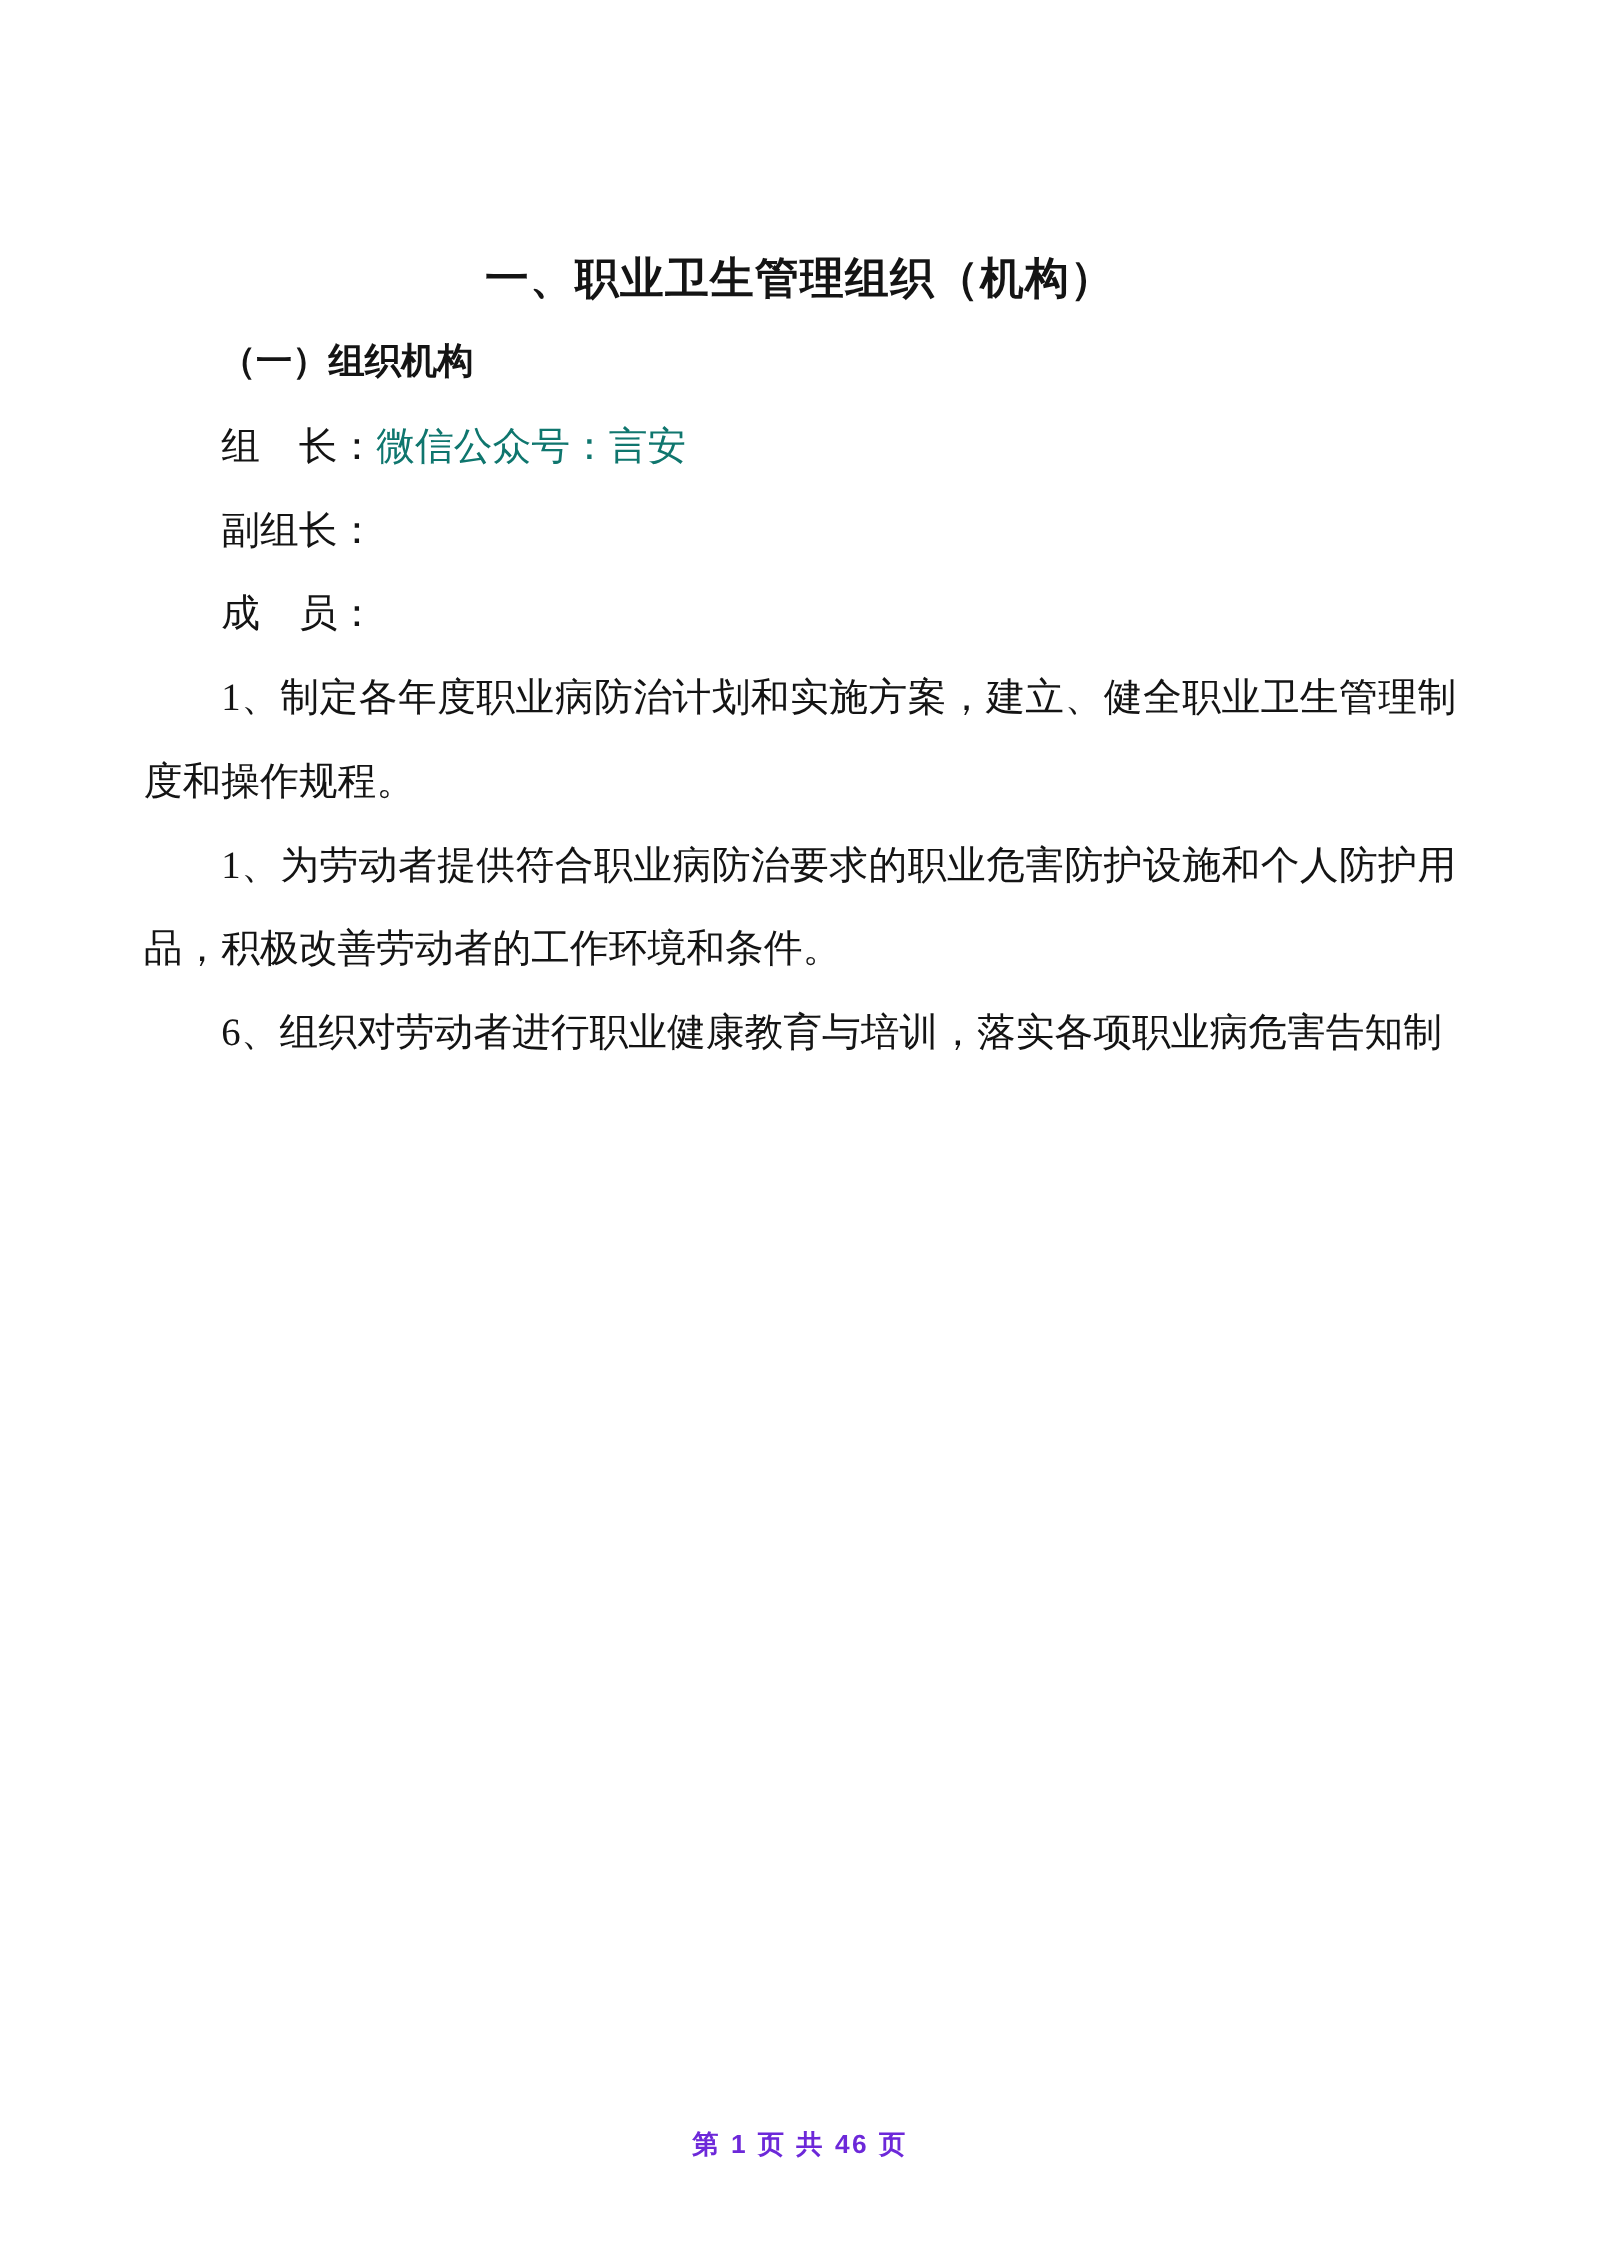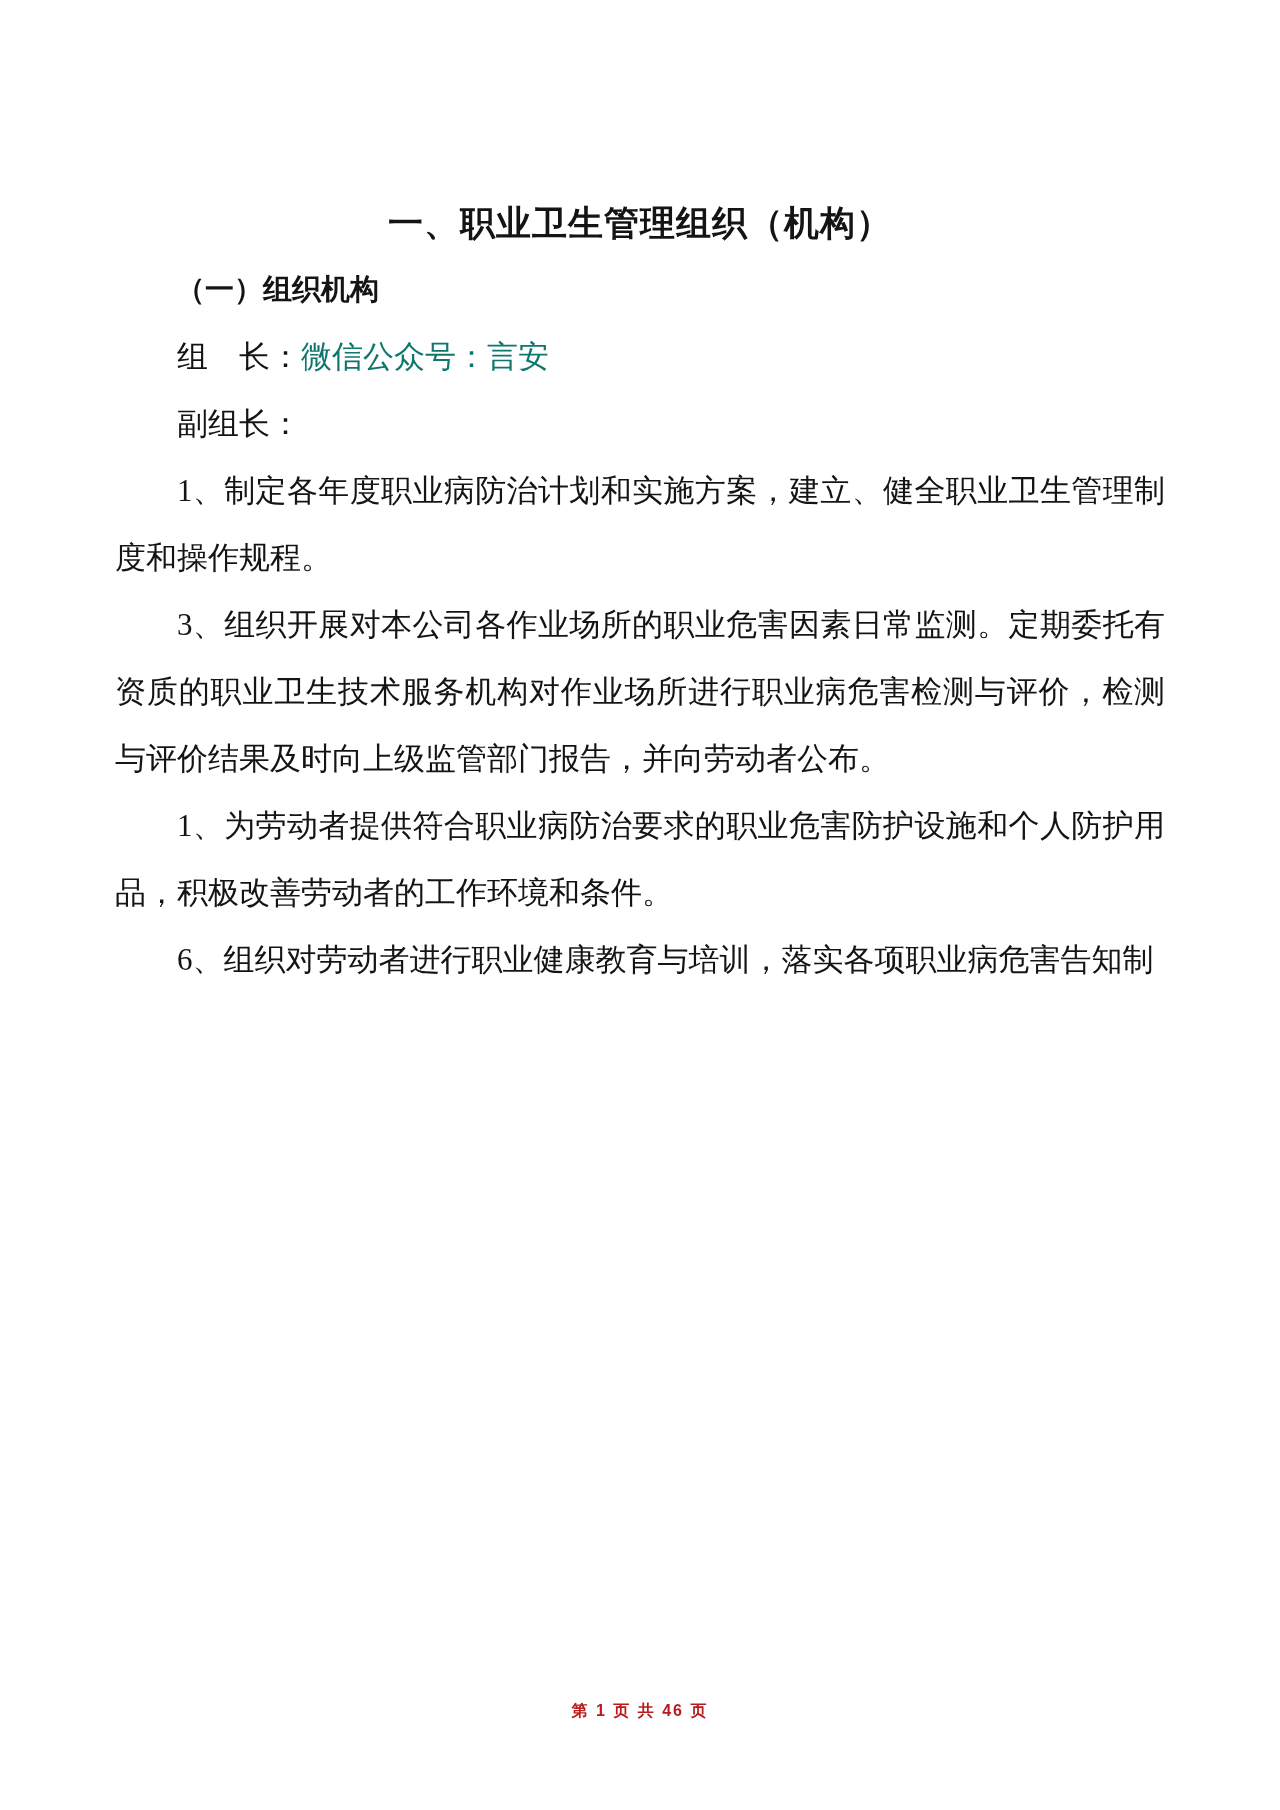--- a/index.html
+++ b/index.html
@@ -45,46 +45,46 @@
   }
   .red-text { color: #0f766e; }
   .page-footer {
     position: absolute;
     top: 1664px;
     left: 0;
     width: 100%;
     text-align: center;
     font-family: "Liberation Sans", "DejaVu Sans", sans-serif;
     font-weight: bold;
-    font-size: 16px;
-    color: #b91c1c;
+    font-size: 21px;
+    color: #6d28d9;
     letter-spacing: 2px;
   }
 </style>
 </head>
 <body>
 
 <div class="page">
   <div class="content">
 
     <h1 class="doc-title">一、职业卫生管理组织（机构）</h1>
 
 
     <h2 class="sub-heading">（一）组织机构</h2>
 
     <p class="para"><span>组　长：</span><span class="red-text">微信公众号：言安</span></p>
 
     <p class="para">副组长：</p>
 
+    <p class="para">成　员：</p>
 
 
     <p class="para">1、制定各年度职业病防治计划和实施方案，建立、健全职业卫生管理制度和操作规程。</p>
 
 
-    <p class="para">3、组织开展对本公司各作业场所的职业危害因素日常监测。定期委托有资质的职业卫生技术服务机构对作业场所进行职业病危害检测与评价，检测与评价结果及时向上级监管部门报告，并向劳动者公布。</p>
 
     <p class="para">1、为劳动者提供符合职业病防治要求的职业危害防护设施和个人防护用品，积极改善劳动者的工作环境和条件。</p>
 
     <p class="para">6、组织对劳动者进行职业健康教育与培训，落实各项职业病危害告知制</p>
 
   </div>
 
   <div class="page-footer">第 1 页 共 46 页</div>
 </div>
 

